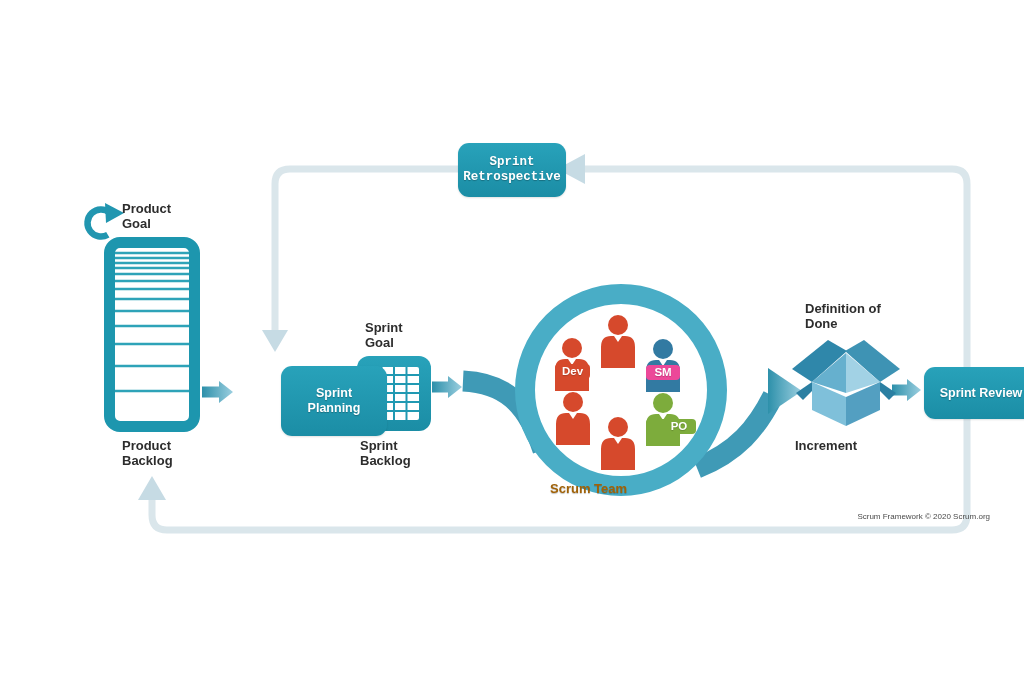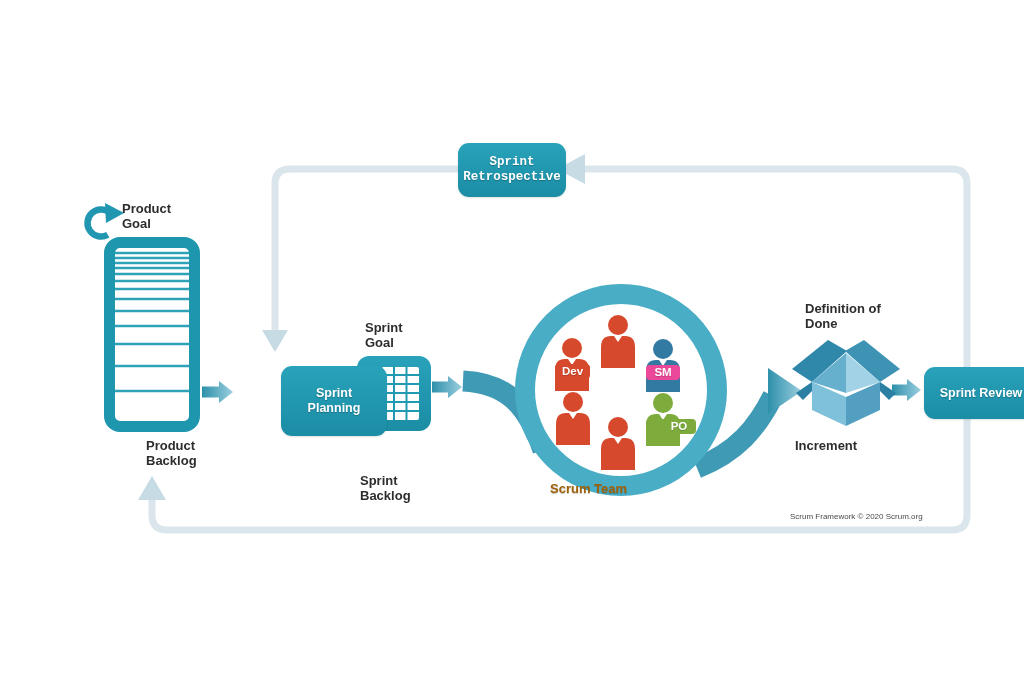--- a/index.html
+++ b/index.html
@@ -39,21 +39,21 @@
   }
   .ring-label{
     position:absolute;left:550px;top:481px;width:140px;text-align:left;
     color:#a16207;font-weight:bold;font-size:13px;text-shadow:0 1px 1px rgba(0,0,0,.25);
   }
   .role{
     position:absolute;color:#fff;font-weight:bold;font-size:11.5px;line-height:15px;
     text-align:center;border-radius:4px;height:15px;text-shadow:0 1px 1px rgba(0,0,0,.2);
   }
   .copyright{
-    position:absolute;left:790px;top:512px;width:200px;text-align:left;
+    position:absolute;left:790px;top:512px;width:200px;text-align:right;
     color:#4a4a4a;font-size:8px;font-weight:normal;
   }
 </style>
 </head>
 <body>
 
 <div class="canvas">
 
   <svg class="layer" viewBox="0 0 1024 683">
     <defs>
@@ -144,23 +144,23 @@
       </g>
     </svg>
   </div>
 
   <div class="node" style="left:458px;top:143px;width:96px;height:54px;padding:0 6px;font-family:Liberation Mono, monospace;">Sprint Retrospective</div>
   <div class="node" style="left:233px;top:366px;width:86px;height:38px;padding:16px 10px;margin-left:48px;">Sprint Planning</div>
   <div class="node" style="left:924px;top:367px;width:86px;height:52px;padding:0 14px;">Sprint Review</div>
 
 
   <div class="lbl" style="left:122px;top:201px;width:60px;">Product Goal</div>
-  <div class="lbl" style="left:122px;top:438px;width:60px;margin-left:24px;">Product Backlog</div>
+  <div class="lbl" style="left:122px;top:438px;width:60px;">Product Backlog</div>
   <div class="lbl" style="left:365px;top:320px;width:50px;">Sprint Goal</div>
-  <div class="lbl" style="left:360px;top:438px;width:60px;margin-top:35px;">Sprint Backlog</div>
+  <div class="lbl" style="left:360px;top:438px;width:60px;">Sprint Backlog</div>
   <div class="lbl" style="left:805px;top:301px;width:80px;">Definition of Done</div>
   <div class="lbl" style="left:795px;top:438px;width:100px;">Increment</div>
 
   <div class="ring-label">Scrum Team</div>
 
   <div class="role" style="left:555px;top:364px;width:35px;background:#d6492c;">Dev</div>
   <div class="role" style="left:646px;top:365px;width:34px;background:#ec4899;">SM</div>
   <div class="role" style="left:646px;top:419px;width:34px;background:#7dac3c;padding-left:16px;">PO</div>
 
   <div class="copyright">Scrum Framework © 2020 Scrum.org</div>

